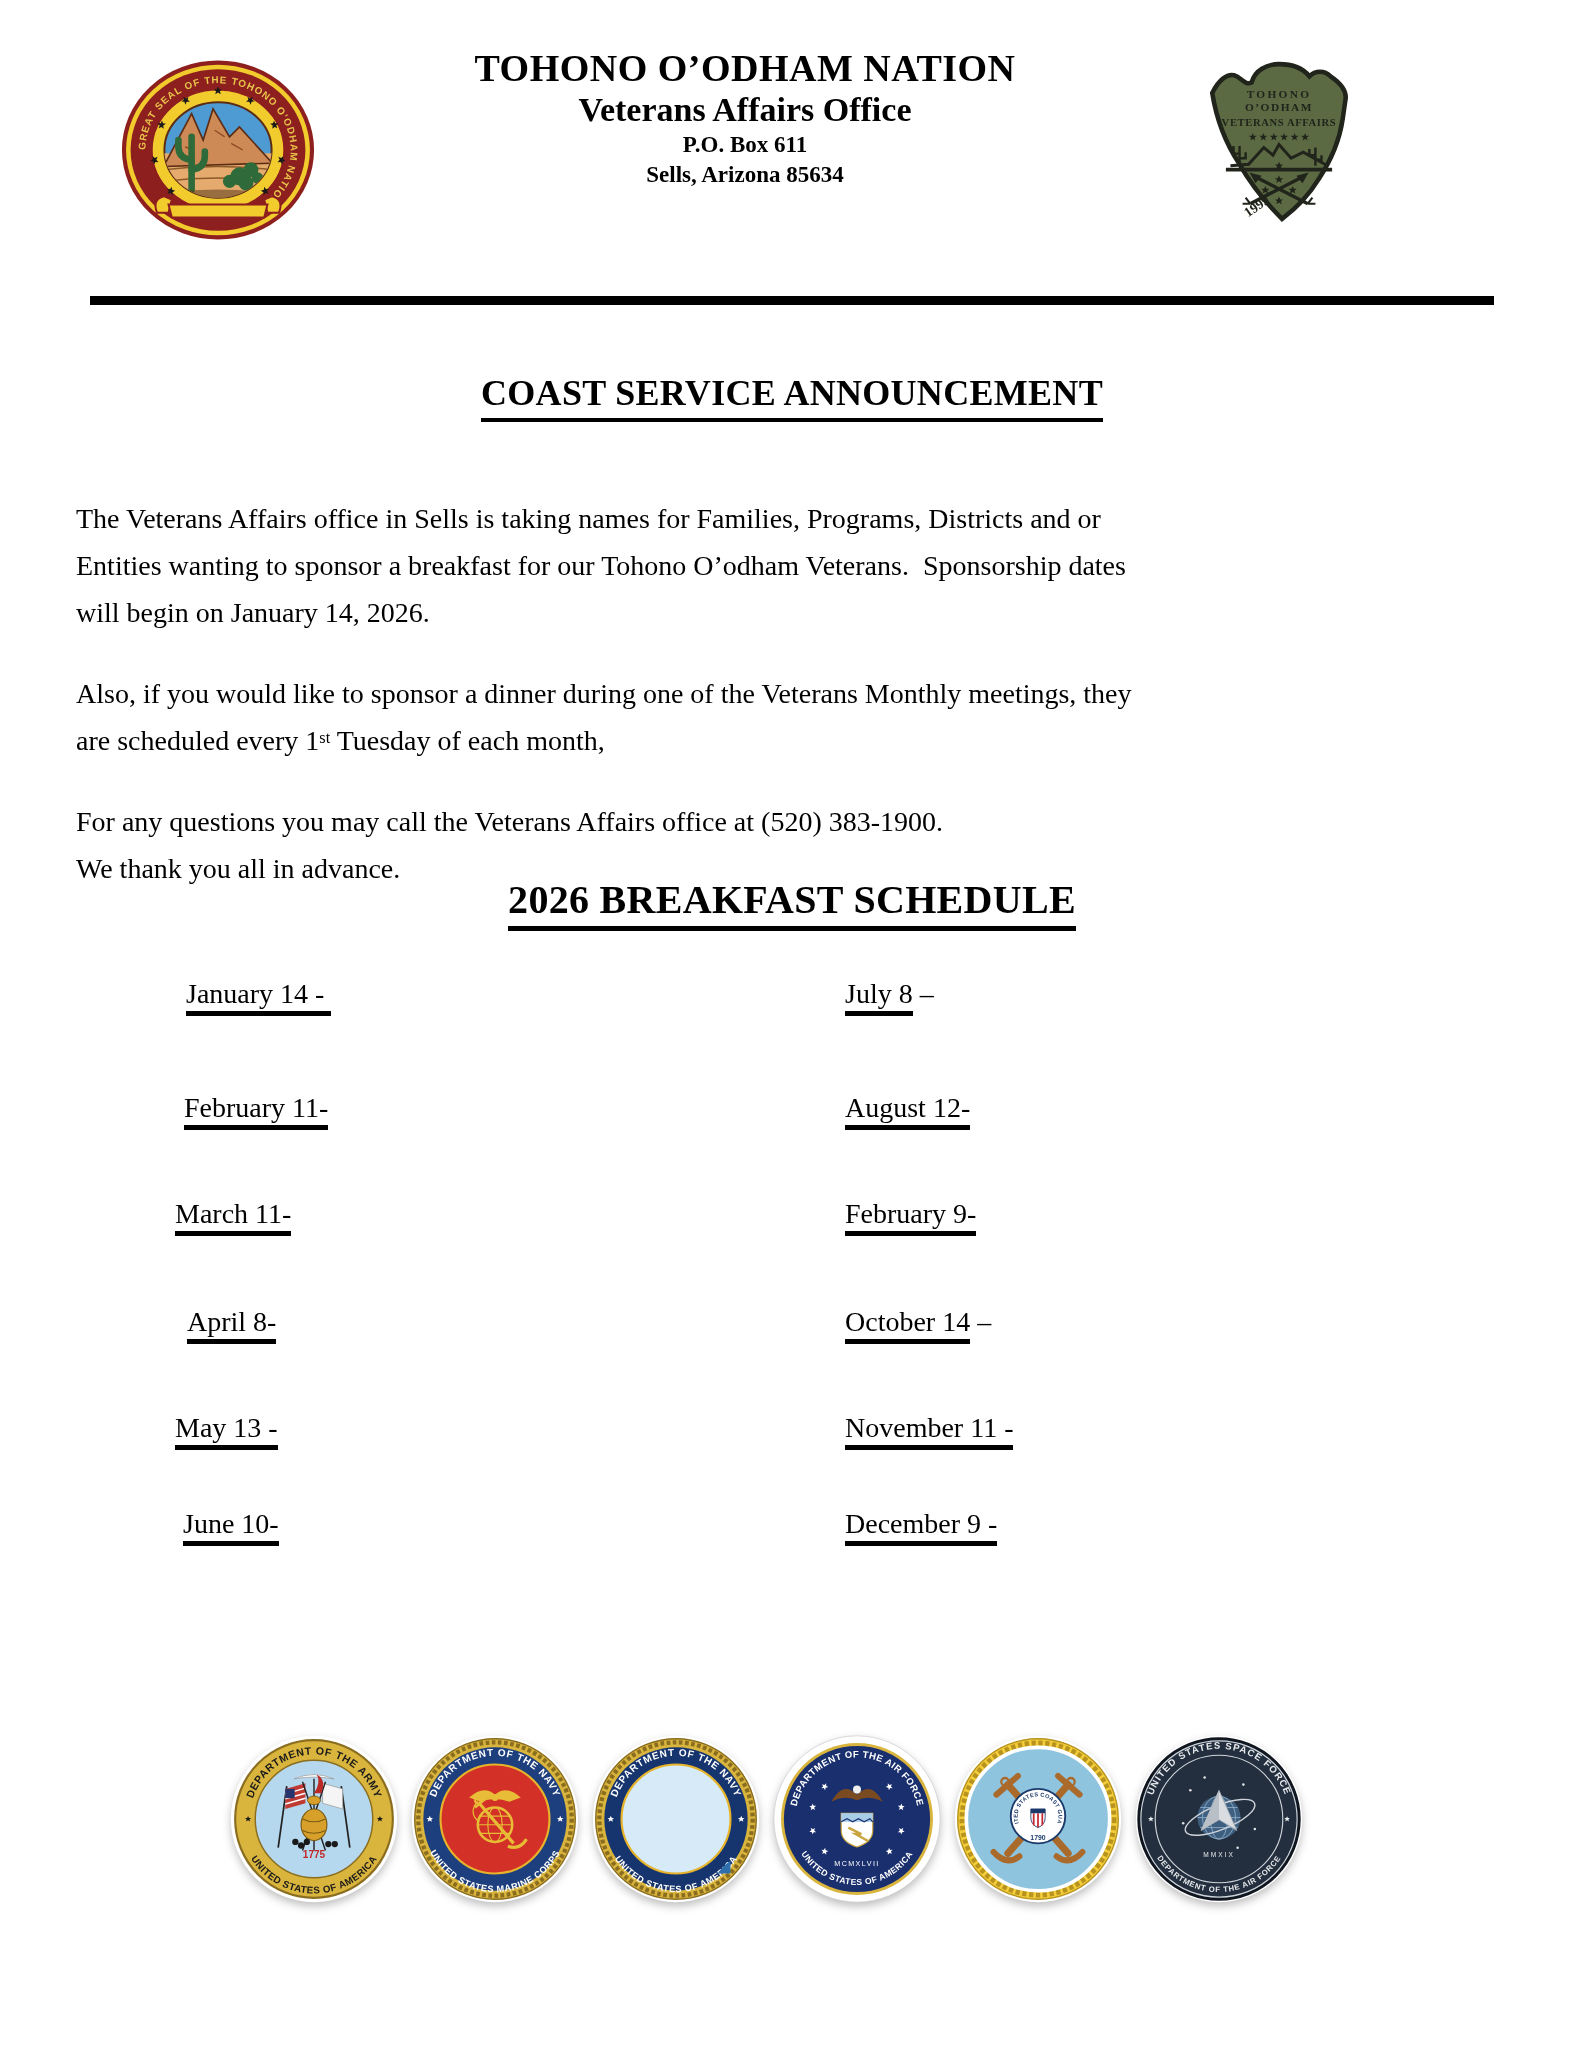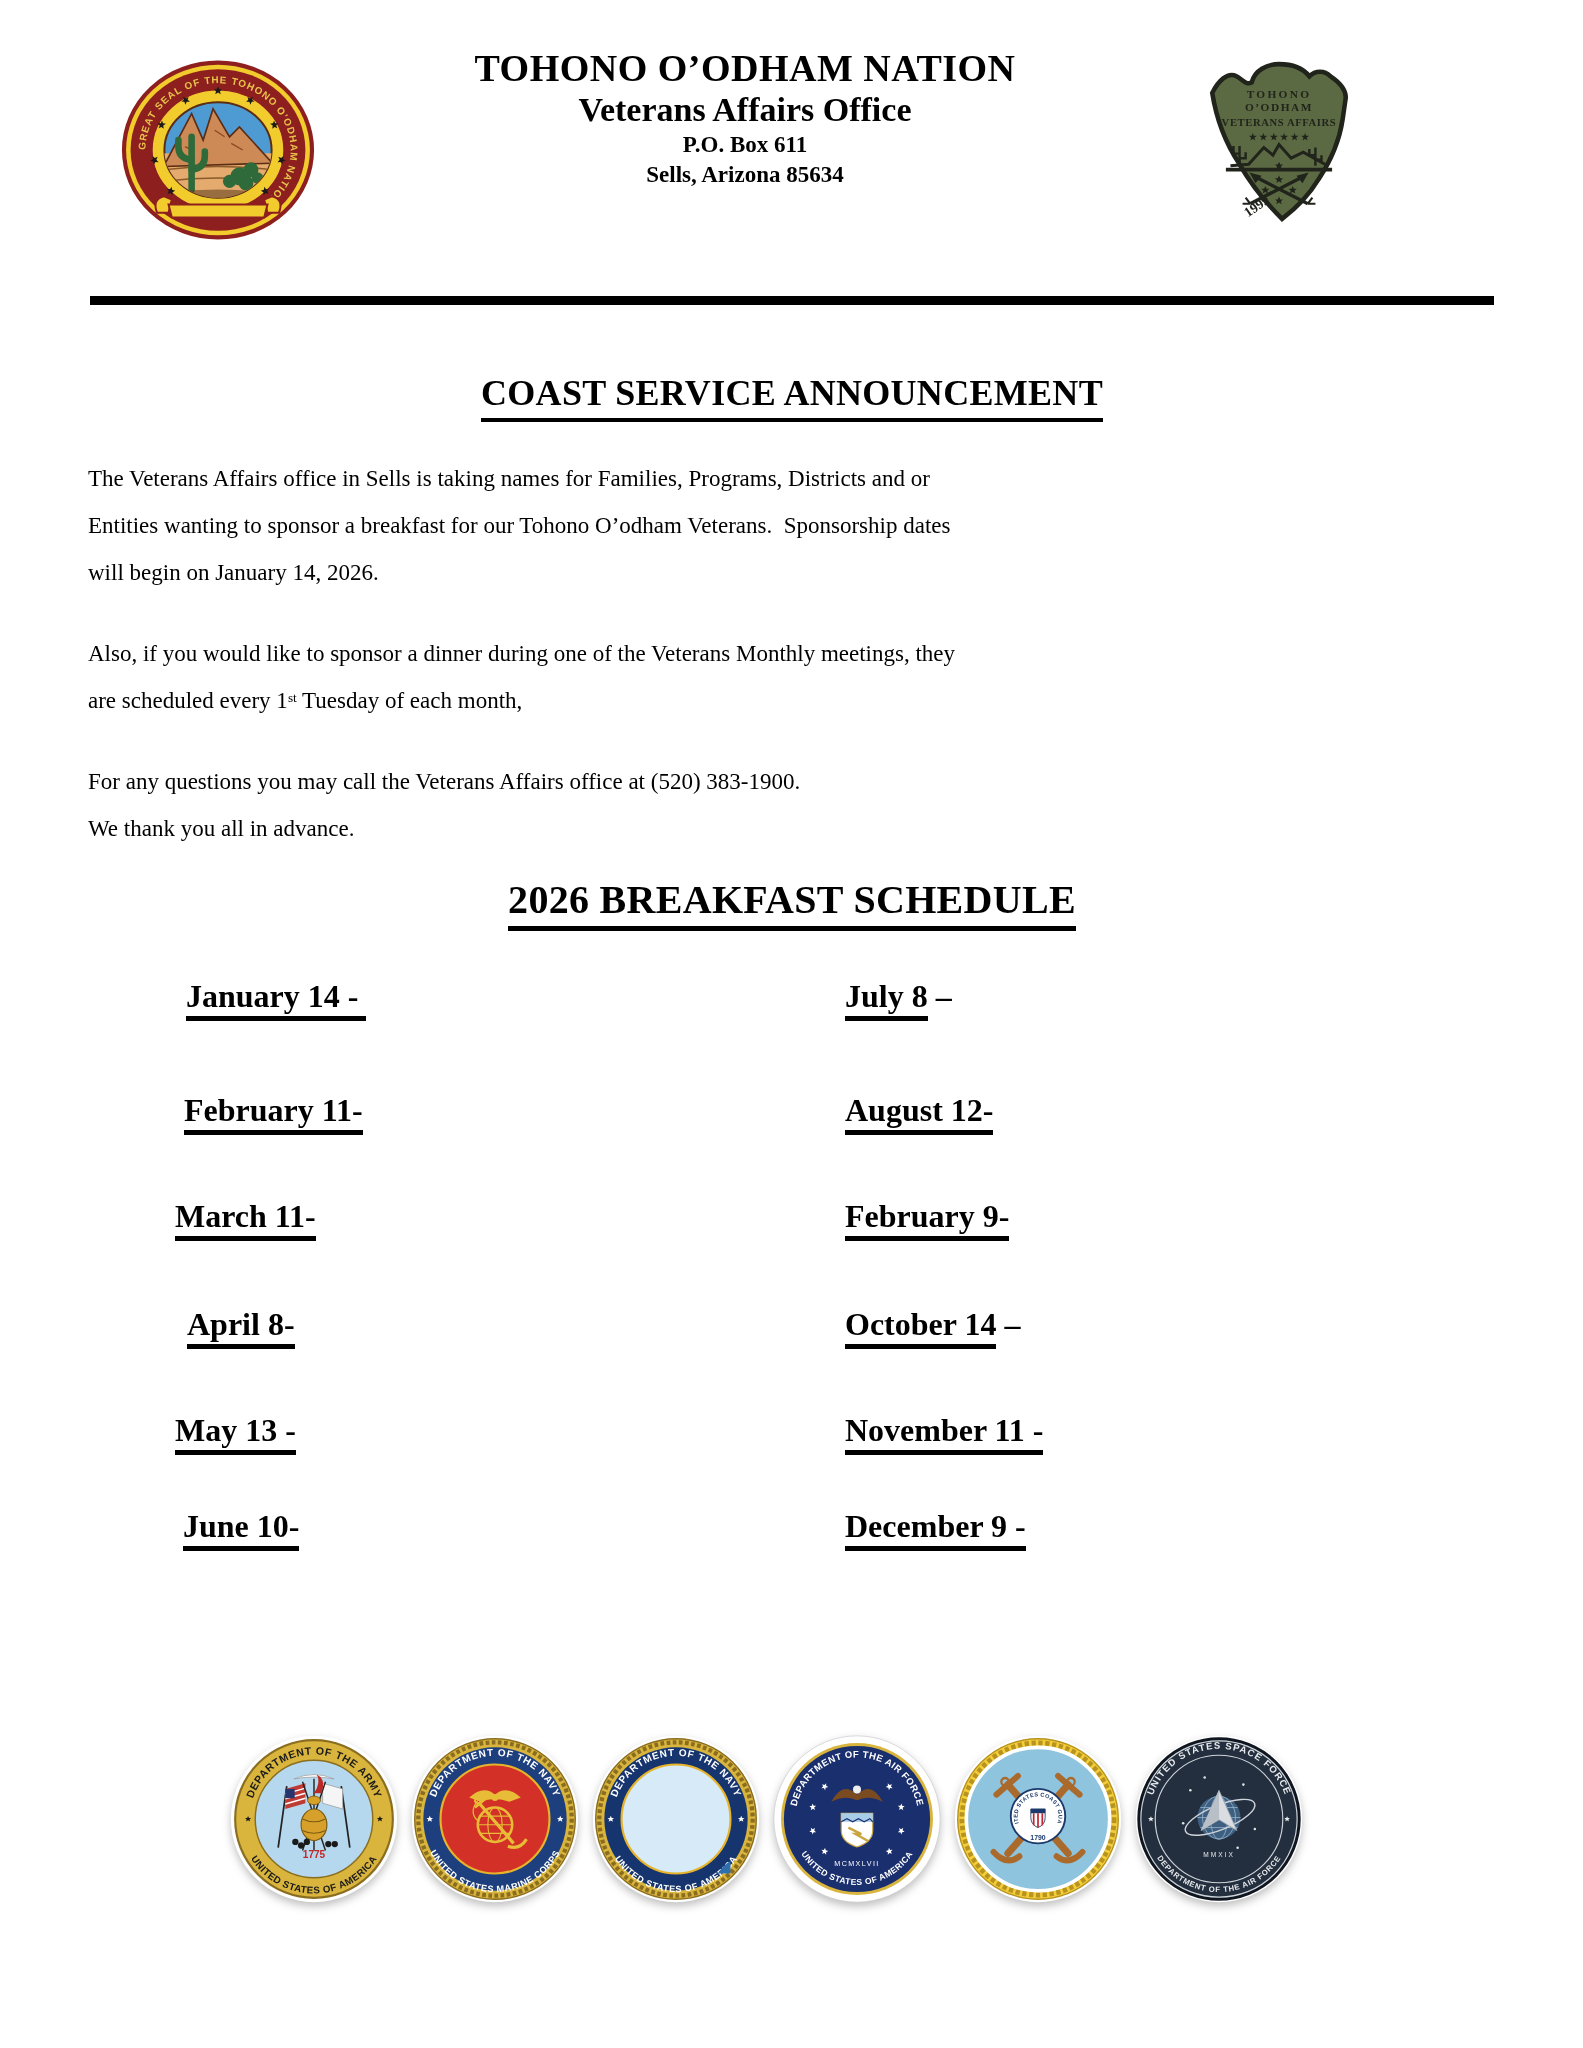--- a/index.html
+++ b/index.html
@@ -13,30 +13,30 @@
   .lh-office{font-size:34px;line-height:40px;}
   .lh-small{font-size:23px;line-height:30px;}
   .patch{position:absolute;left:1203px;top:52px;width:152px;height:176px;}
 
   .rule{position:absolute;left:90px;top:296px;width:1404px;height:9px;background:#000;}
 
   
   .psa-wrap{position:absolute;left:90px;top:372px;width:1404px;text-align:center;}
   .psa{display:inline-block;font-size:36px;font-weight:bold;letter-spacing:.3px;
        border-bottom:4px solid #000;padding-bottom:4px;}
-  .para{position:absolute;left:88px;font-size:23px;}
+  .para{position:absolute;left:76px;font-size:28px;margin-top:40px;}
   .para .line{display:block;white-space:pre;line-height:47px;}
   #p1{top:455px;} #p2{top:630px;} #p3{top:758px;}
   .sup{font-size:0.58em;position:relative;top:-0.45em;}
 
   
   .sched-title-wrap{position:absolute;left:90px;top:876px;width:1404px;text-align:center;}
   .sched-title{display:inline-block;font-size:40px;font-weight:bold;letter-spacing:.3px;
                border-bottom:5px solid #000;padding-bottom:3px;}
-  .cell{position:absolute;font-size:32px;font-weight:bold;white-space:pre;}
+  .cell{position:absolute;font-size:28px;font-weight:normal;white-space:pre;}
   .du{white-space:pre;border-bottom:5px solid #000;padding-bottom:2px;}
   .suffix{white-space:pre;}
   #c1l{left:186px;top:978px}  #c1r{left:845px;top:978px}
   #c2l{left:184px;top:1092px} #c2r{left:845px;top:1092px}
   #c3l{left:175px;top:1198px} #c3r{left:845px;top:1198px}
   #c4l{left:187px;top:1306px} #c4r{left:845px;top:1306px}
   #c5l{left:175px;top:1412px} #c5r{left:845px;top:1412px}
   #c6l{left:183px;top:1508px} #c6r{left:845px;top:1508px}
 
   

